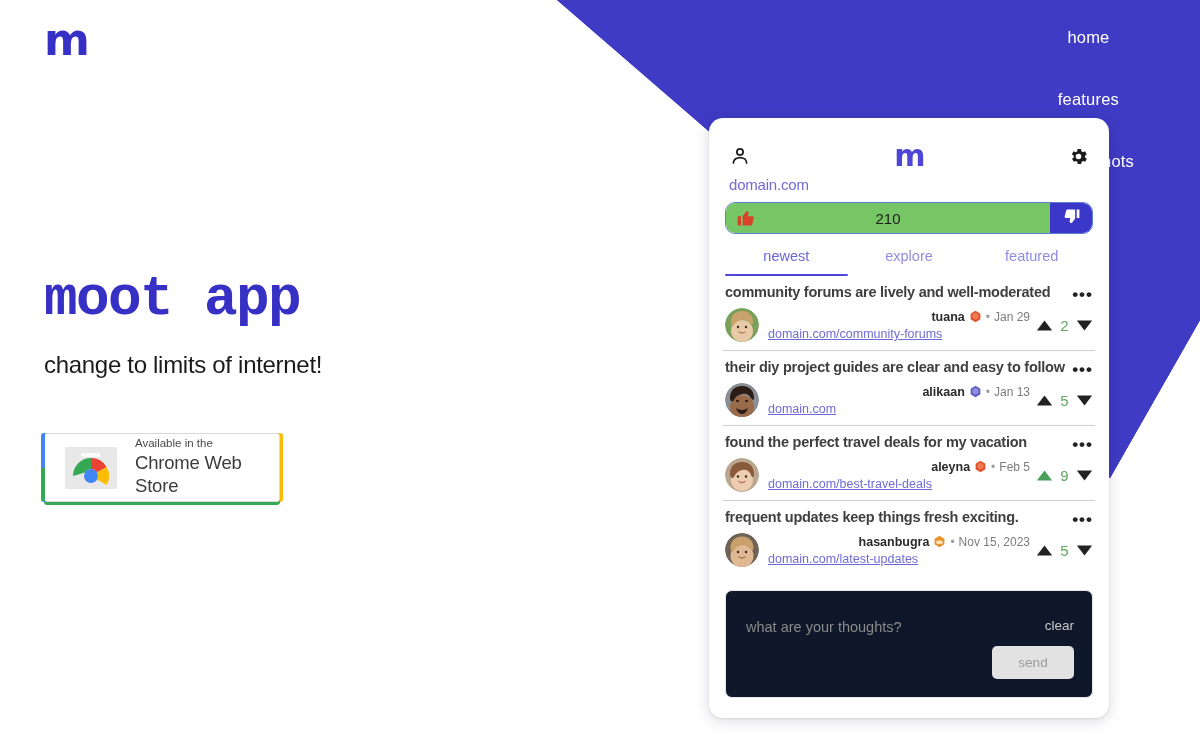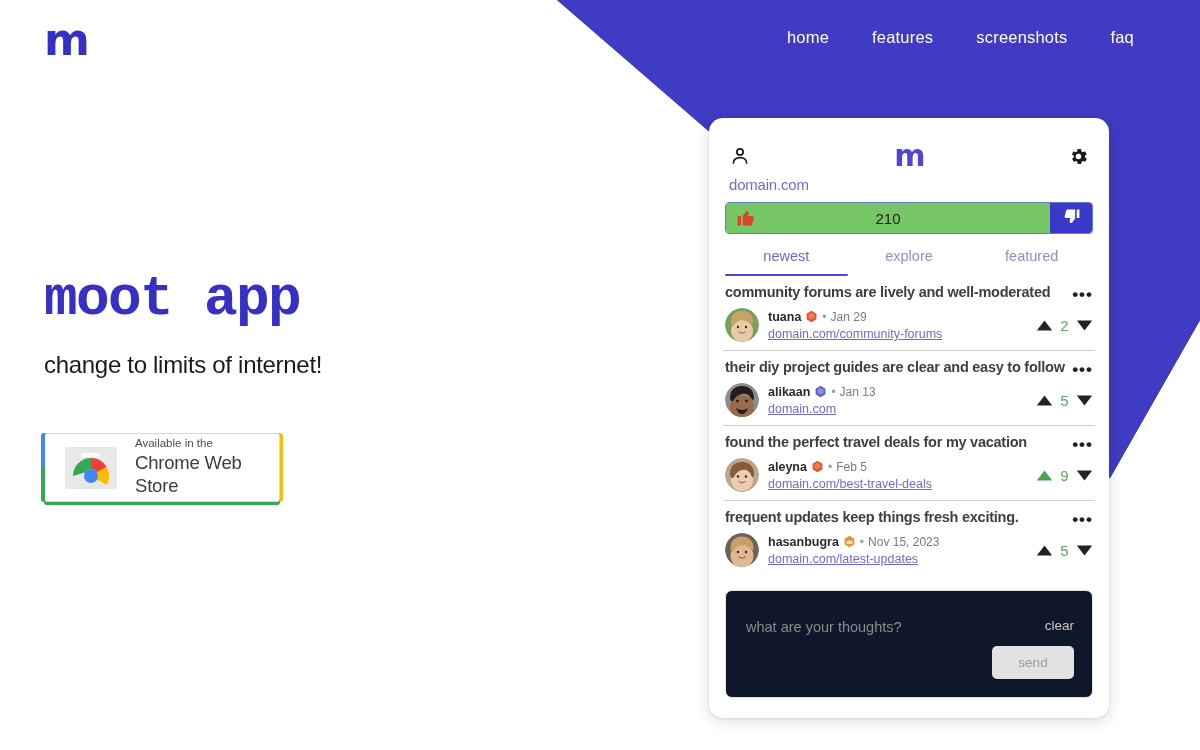--- a/index.html
+++ b/index.html
@@ -21,21 +21,21 @@
   .site-logo {
     position: absolute; left: 44px; top: 18px; z-index: 5;
     font-size: 44px; font-weight: 700; color: #3730c4;
     letter-spacing: -1px; line-height: 1;
     font-family: "DejaVu Sans", sans-serif;
   }
 
   
   .topnav {
     position: absolute; right: 66px; top: 28px; z-index: 6;
-    display: flex; align-items: center; gap: 43px;
+    display: flex; align-items: center; gap: 43px; flex-direction: column;
   }
   .nav-link {
     color: #ffffff; font-size: 16.5px; text-decoration: none;
     letter-spacing: .2px; cursor: pointer; white-space: nowrap;
   }
 
   
   .hero { position: absolute; left: 44px; top: 270px; z-index: 5; }
   .hero-title {
     font-size: 56px; font-weight: 700; color: #3730c4;
@@ -88,21 +88,21 @@
     font-family: "DejaVu Sans", sans-serif;
   }
   .w-domain {
     padding: 4px 20px 0 20px; font-size: 15px;
     color: #6f6ad8; letter-spacing: -.2px;
   }
 
   
   .votebar {
     margin: 9px 16px 0 16px; height: 32px; display: flex;
-    border-radius: 4px; overflow: hidden; border: 1px solid #5f7fd0;
+    border-radius: 10px; overflow: hidden; border: 1px solid #5f7fd0;
   }
   .vote-up {
     flex: 1 1 auto; background: #76c665; display: flex; align-items: center;
     position: relative; cursor: pointer;
   }
   .vote-up .thumb { position: absolute; left: 10px; top: 50%; transform: translateY(-50%); line-height:0; }
   .vote-count {
     width: 100%; text-align: center; font-size: 15px; color: #1d1d1d;
   }
   .vote-down {
@@ -134,21 +134,21 @@
   .dots {
     flex: 0 0 auto; color: #222; font-size: 17px; letter-spacing: 1px;
     line-height: 1; padding-top: 3px; cursor: pointer;
   }
   .cbody { display: flex; align-items: center; margin-top: 5px; }
   .avatar {
     width: 34px; height: 34px; border-radius: 50%; flex: 0 0 auto;
     overflow: hidden; margin-right: 9px;
   }
   .cmeta { flex: 1 1 auto; min-width: 0; }
-  .cmeta-top { display: flex; align-items: center; gap: 4px; line-height: 1.1; }
+  .cmeta-top { display: flex; align-items: center; gap: 4px; line-height: 1.1; justify-content: flex-end; }
   .cuser { font-size: 12.5px; font-weight: 700; color: #2b2b2b; }
   .cdot { color: #9b9b9b; font-size: 12px; }
   .cdate { font-size: 12px; color: #7c7c7c; }
   .clink {
     display: block; margin-top: 1px; font-size: 12.5px;
     color: #6f6ad8; text-decoration: underline; cursor: pointer;
     white-space: nowrap; overflow: hidden; text-overflow: ellipsis;
   }
   .cvotes { flex: 0 0 auto; display: flex; align-items: center; gap: 7px; padding-left: 6px; }
   .cscore { font-size: 15px; color: #5fa85f; min-width: 9px; text-align: center; }

